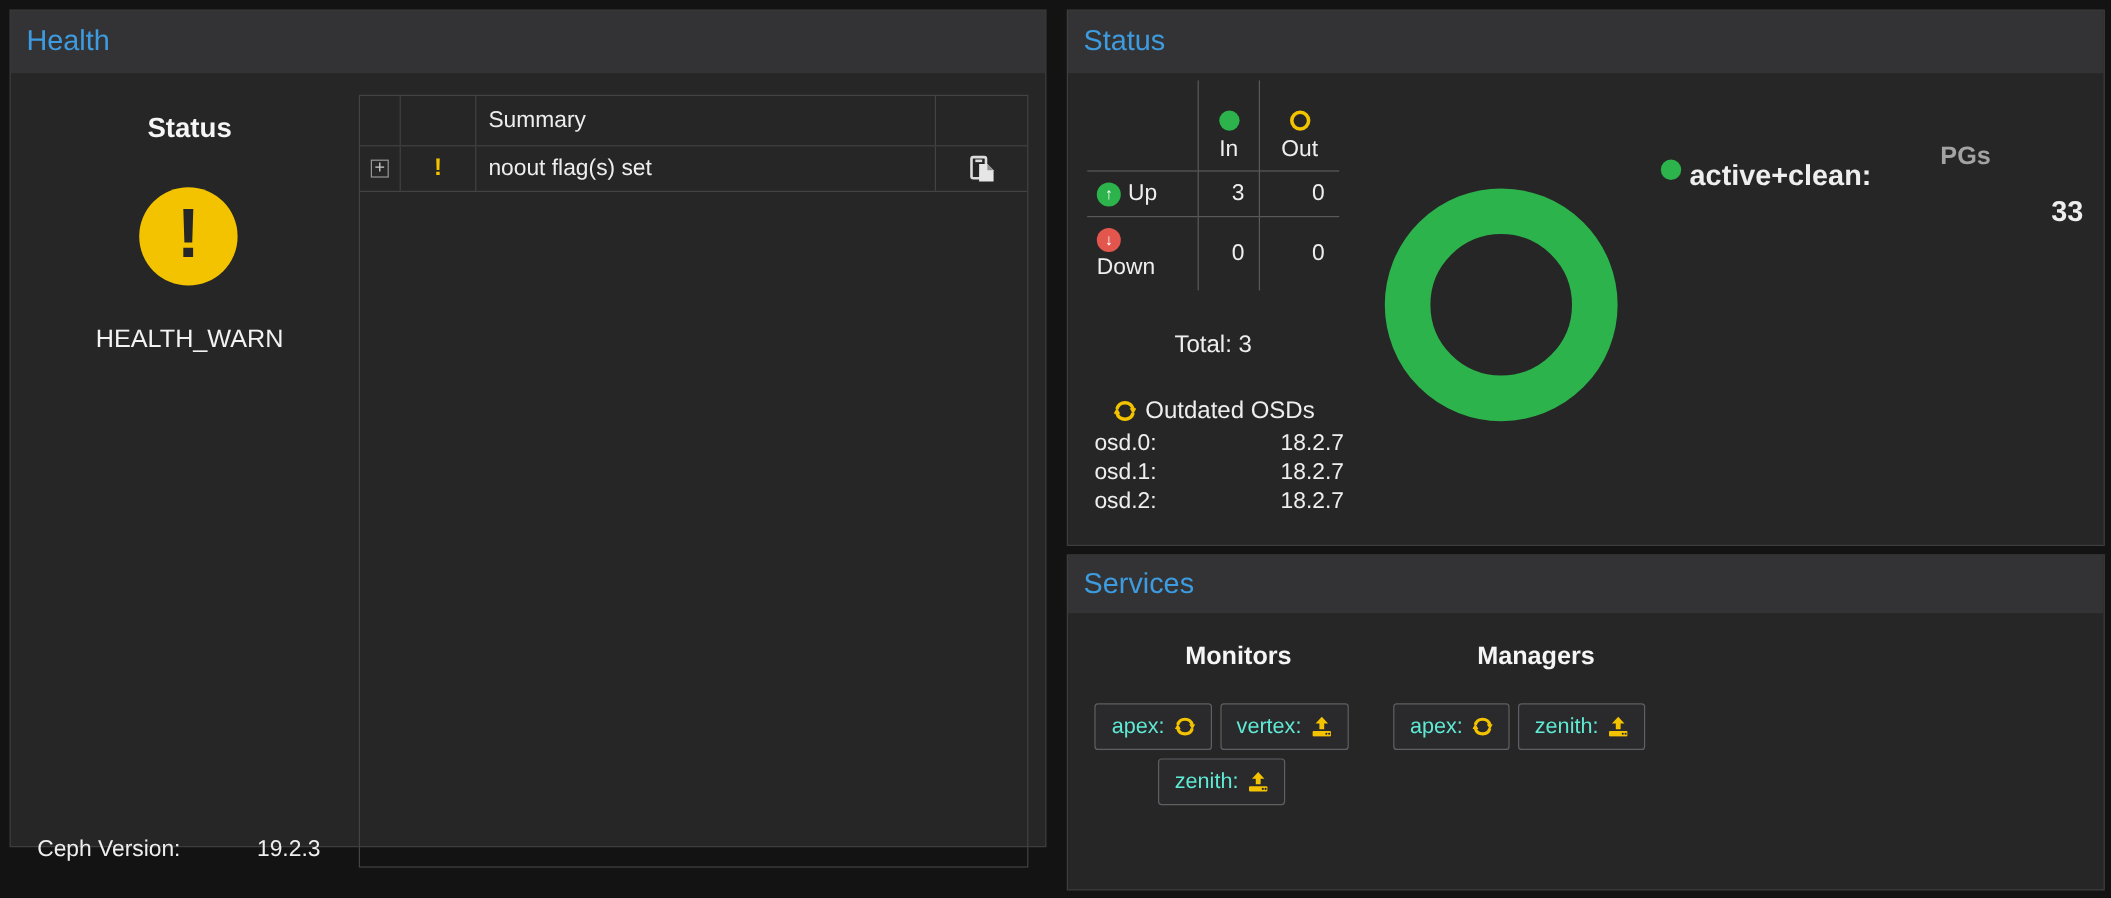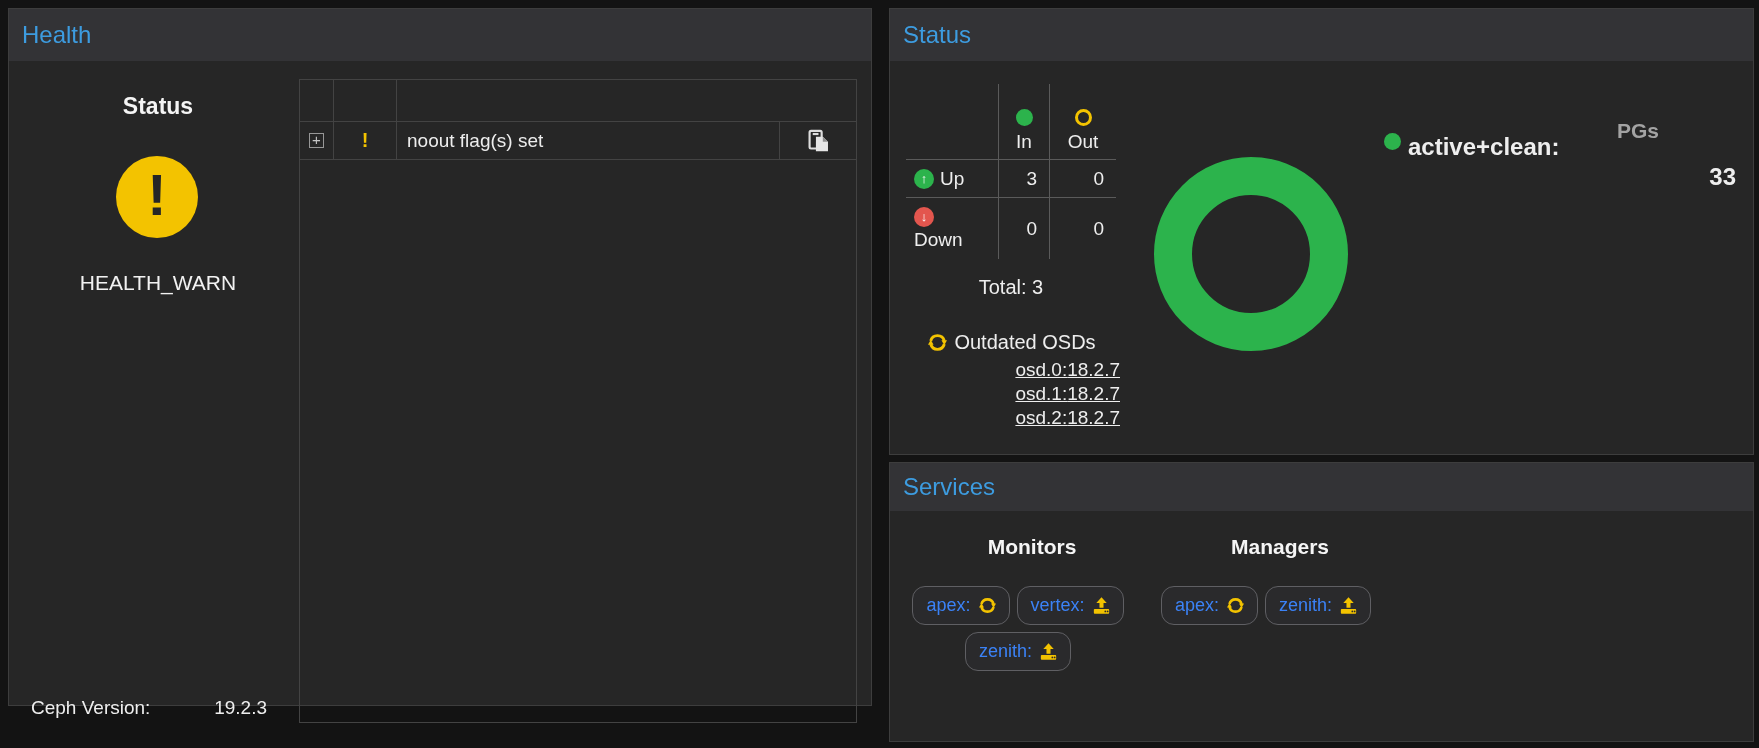--- a/index.html
+++ b/index.html
@@ -77,21 +77,21 @@
     color: #c7c7c7; font-size: 15px; line-height: 12px;
     text-align: center; cursor: pointer;
   }
   .warn-bang-small { color: #f3c300; font-weight: bold; font-size: 20px; }
 
   
   #status-panel { left: 889px; top: 8px; width: 865px; height: 447px; }
   #status-panel .panel-body { height: 393px; }
 
   .osd-grid {
-    position: absolute; left: 16px; top: 23px;
+    position: absolute; left: 16px; top: 6px;
     display: grid;
     grid-template-columns: 92px 51px 67px;
     grid-template-rows: 75px 38px 62px;
     font-size: 19px;
   }
   .og-cell { display: flex; }
   .og-vline { border-left: 1px solid #5a5a5a; }
   .og-hline { border-top: 1px solid #5a5a5a; }
   .og-colhead {
     flex-direction: column; align-items: center; justify-content: flex-end;
@@ -121,21 +121,21 @@
   .outdated-heading {
     position: absolute; left: 10px; top: 270px; width: 224px;
     display: flex; align-items: center; justify-content: center; gap: 7px;
     font-size: 20px;
   }
   .outdated-list {
     position: absolute; left: 22px; top: 297px; width: 208px;
     font-size: 19px;
   }
   .outdated-list .o-row {
-    display: flex; justify-content: flex-end; height: 24px; align-items: center; text-decoration: underline;
+    display: flex; justify-content: space-between; height: 24px; align-items: center;
   }
 
   .donut {
     position: absolute; left: 264px; top: 96px;
     width: 194px; height: 194px;
     border-radius: 50%;
     border: 38px solid #2cb34c;
   }
   .pgs-heading {
     position: absolute; left: 569px; top: 24px; width: 200px;
@@ -160,24 +160,24 @@
   .svc-heading {
     text-align: center; font-weight: bold; font-size: 21px; color: #f5f5f5;
     height: 28px; line-height: 28px; margin-bottom: 25px; padding-left: 28px;
   }
   .svc-buttons {
     display: flex; flex-wrap: wrap; justify-content: center;
     gap: 7px; row-gap: 7px;
   }
   .svc-btn {
     height: 39px; padding: 0 13px;
-    border: 1px solid #5f5f63; border-radius: 13px;
+    border: 1px solid #5f5f63; border-radius: 3px;
     background: #2a2a2c;
     display: flex; align-items: center; gap: 8px;
-    font-size: 18px; color: #3b82f6; cursor: pointer; text-align: right;
+    font-size: 18px; color: #5eead4; cursor: pointer; text-align: right;
   }
   .icon-svg { display: block; }
 </style>
 </head>
 <body>
 
 <div class="panel" id="health-panel">
   <div class="panel-header">
     <span class="panel-title">Health</span>
   </div>
@@ -188,20 +188,21 @@
     <div class="warn-circle">
       <span class="bang">!</span>
     </div>
 
     <div class="health-value">HEALTH_WARN</div>
 
     <div class="health-table">
       <div class="ht-row ht-header">
         <div class="ht-cell"></div>
         <div class="ht-cell"></div>
+        <div class="ht-cell pad">Summary</div>
         <div class="ht-cell"></div>
       </div>
       <div class="ht-row ht-data">
         <div class="ht-cell center">
           <div class="expander">+</div>
         </div>
         <div class="ht-cell center">
           <span class="warn-bang-small">!</span>
         </div>
         <div class="ht-cell pad">noout flag(s) set</div>

